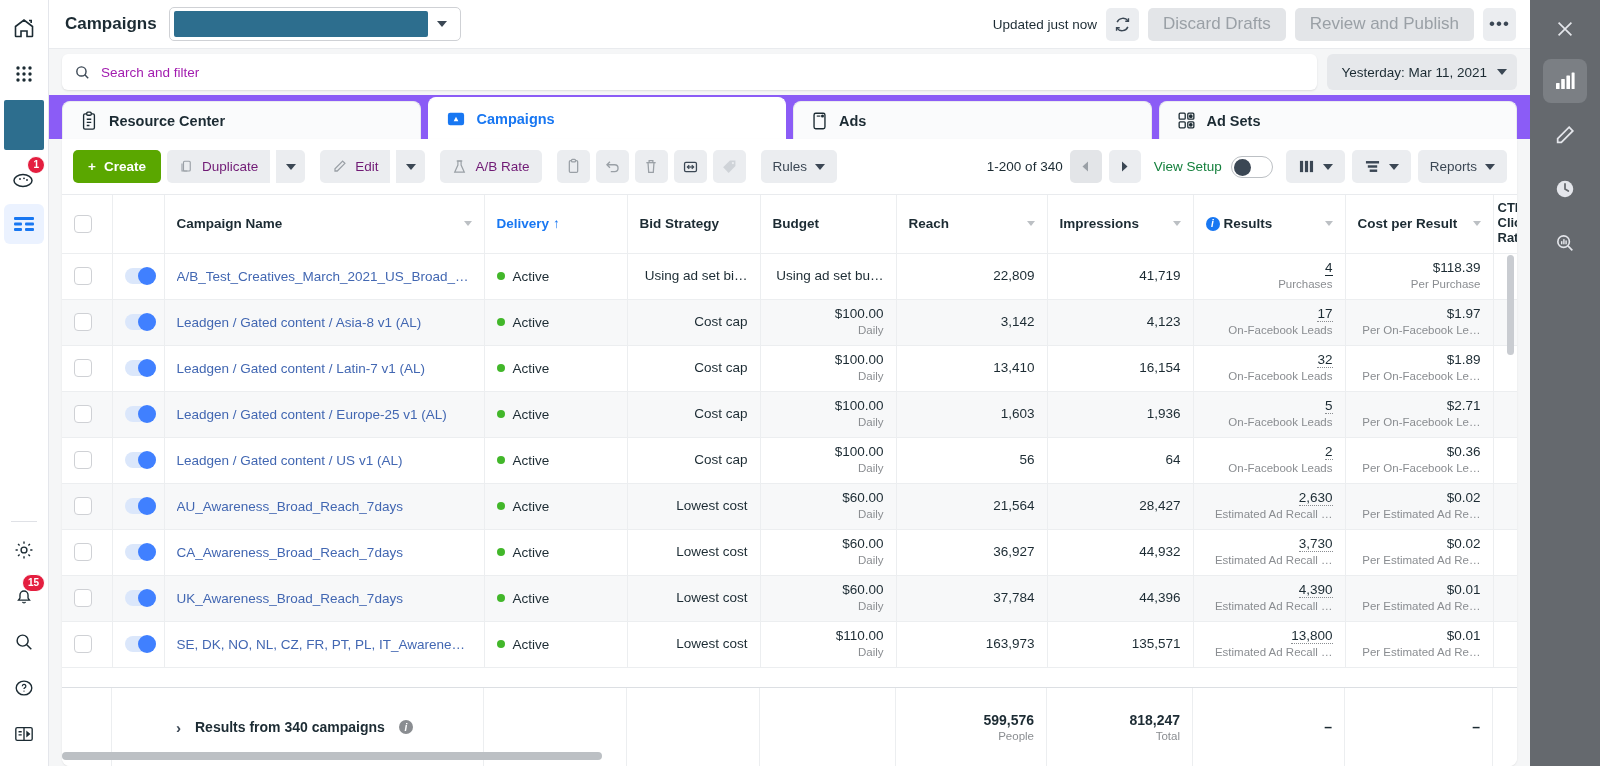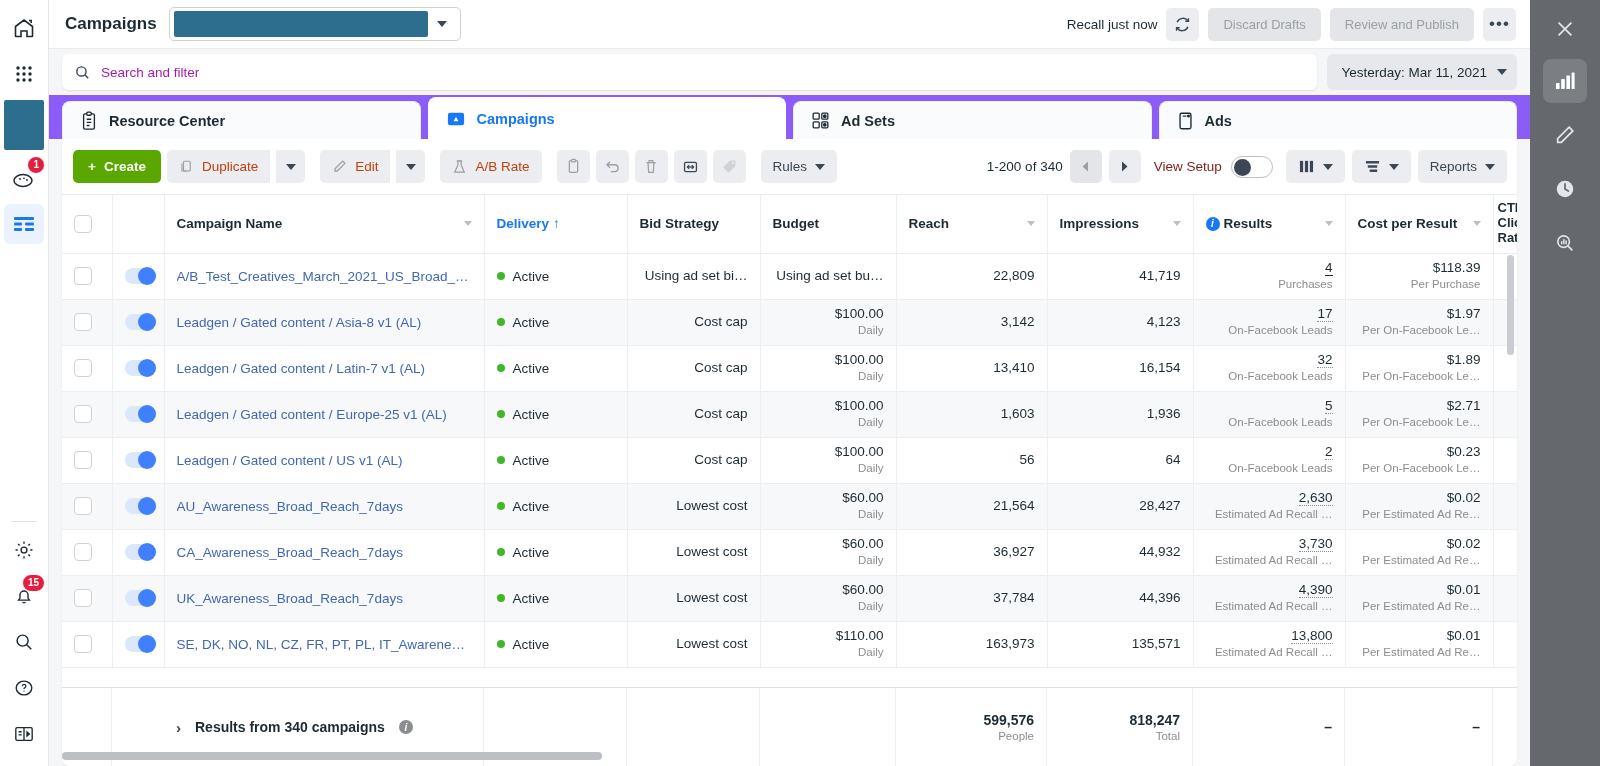--- a/index.html
+++ b/index.html
@@ -58,21 +58,21 @@
   .caret { width: 0; height: 0; border-left: 5px solid transparent; border-right: 5px solid transparent;
            border-top: 6px solid #3b4754; margin: 0 9px; }
   .topbar-right { margin-left: auto; display: flex; align-items: center; gap: 9px; }
   .updated-text { font-size: 13.5px; color: #1c2b33; }
   .icon-btn {
     height: 33px; min-width: 33px; border-radius: 5px; background: #ebedf0;
     display: flex; align-items: center; justify-content: center; cursor: pointer;
   }
   .gbtn {
     height: 33px; border-radius: 5px; background: #e3e5e8; color: #9aa0a6;
-    font-size: 13px; display: flex; align-items: center; justify-content: center;
+    font-size: 17px; display: flex; align-items: center; justify-content: center;
     padding: 0 15px; cursor: default; white-space: nowrap;
   }
   .dots { letter-spacing: 1px; font-size: 17px; color: #3b4754; line-height: 10px; }
 
   
   .searchrow { height: 46px; flex: 0 0 46px; display: flex; align-items: center;
                padding: 0 13px 0 13px; gap: 10px; background: #f5f6f7; }
   .searchbox {
     flex: 1 1 auto; height: 36px; background: #fff; border-radius: 6px;
     display: flex; align-items: center; padding: 0 12px; gap: 10px;
@@ -102,35 +102,35 @@
 
   
   .toolbar { height: 55px; flex: 0 0 55px; display: flex; align-items: center;
              padding: 0 10px 0 11px; gap: 6px; }
   .btn-create {
     height: 33px; background: #5aa700; color: #fff; border-radius: 5px;
     font-size: 13.5px; font-weight: 700; display: flex; align-items: center;
     padding: 0 15px; gap: 8px; cursor: pointer;
   }
   .tb {
-    height: 33px; border-radius: 5px; background: #ebedf0; color: #c2410c;
+    height: 33px; border-radius: 5px; background: #ebedf0; color: #701a75;
     font-size: 13.5px; display: flex; align-items: center; padding: 0 12px; gap: 8px;
     cursor: pointer;
   }
   .tb.act { color: #3b4754; }
   .tb.sq { padding: 0; width: 33px; justify-content: center; }
   .tb.split { border-radius: 5px 0 0 5px; }
   .tb.splitend { border-radius: 0 5px 5px 0; width: 29px; padding: 0; justify-content: center; }
   .tb-sep { width: 3px; }
   .pager { margin-left: auto; display: flex; align-items: center; gap: 7px; }
   .pagecount { font-size: 13.5px; color: #1c2b33; white-space: nowrap; }
   .pgbtn { width: 32px; height: 33px; background: #ebedf0; border-radius: 5px;
            display: flex; align-items: center; justify-content: center; cursor: pointer; }
   .pgbtn.dis { background: #e3e5e8; }
-  .viewsetup { display: flex; align-items: center; gap: 9px; font-size: 13.5px; color: #7f1d1d;
+  .viewsetup { display: flex; align-items: center; gap: 9px; font-size: 13.5px; color: #15803d;
                margin-left: 6px; text-align: center; }
   .toggle-pill { width: 42px; height: 22px; border-radius: 11px; background: #fff;
                  border: 1px solid #bcc0c4; position: relative; cursor: pointer; }
   .toggle-knob { position: absolute; left: 2px; top: 2px; width: 17px; height: 17px;
                  border-radius: 50%; background: #3b4754; }
 
   
   .tablewrap { flex: 1 1 auto; min-height: 0; position: relative; overflow: hidden;
                border-top: 1px solid #e9ebee; }
   table.grid { border-collapse: collapse; table-layout: fixed; width: 1468px; }
@@ -283,21 +283,21 @@
 
   <div class="main">
 
     <div class="topbar">
       <div class="topbar-title">Campaigns</div>
       <div class="acct-select">
         <div class="acct-bar"></div>
         <div class="caret"></div>
       </div>
       <div class="topbar-right">
-        <span class="updated-text">Recall just now</span>
+        <span class="updated-text">Updated just now</span>
         <div class="icon-btn">
           <svg width="19" height="19" viewBox="0 0 24 24" fill="none" stroke="#3b4754" stroke-width="1.8">
             <path d="M19 7.5A8 8 0 0 0 5.2 9"></path>
               <path d="M5 16.5A8 8 0 0 0 18.8 15"></path>
             <path d="M19.5 4v4h-4"></path>
               <path d="M4.5 20v-4h4"></path>
           </svg>
         </div>
         <div class="gbtn">Discard Drafts</div>
         <div class="gbtn">Review and Publish</div>
@@ -329,39 +329,39 @@
           <path d="M7.5 9h5M7.5 12.5h5M7.5 16h3"></path>
         </svg>
         <span>Resource Center</span>
       </div>
       <div class="tab active">
         <svg width="20" height="18" viewBox="0 0 22 20">
           <rect x="2" y="3" width="18" height="14" rx="2.5" fill="#1877f2"></rect>
           <path d="M11 7.5l2.6 5h-5.2z" fill="#fff"></path>
         </svg>
         <span>Campaigns</span>
+      </div>
+      <div class="tab">
+        <svg width="17" height="20" viewBox="0 0 18 22" fill="none" stroke="#1c2b33" stroke-width="1.5">
+          <rect x="3" y="2.5" width="12" height="17" rx="1.8"></rect>
+          <path d="M6 5.6h4" stroke-width="1.3"></path>
+          <circle cx="12.3" cy="5.6" r=".9" fill="#1c2b33"></circle>
+        </svg>
+        <span>Ads</span>
       </div>
       <div class="tab">
         <svg width="19" height="19" viewBox="0 0 22 22" fill="none" stroke="#1c2b33" stroke-width="1.5">
           <rect x="2.5" y="2.5" width="7" height="7" rx="1.2"></rect>
           <rect x="12.5" y="2.5" width="7" height="7" rx="1.2"></rect>
           <rect x="2.5" y="12.5" width="7" height="7" rx="1.2"></rect>
           <rect x="12.5" y="12.5" width="7" height="7" rx="1.2"></rect>
           <circle cx="16" cy="16" r="1.4" fill="#1c2b33"></circle>
           <circle cx="16" cy="6" r="1.4" fill="#1c2b33"></circle>
         </svg>
         <span>Ad Sets</span>
-      </div>
-      <div class="tab">
-        <svg width="17" height="20" viewBox="0 0 18 22" fill="none" stroke="#1c2b33" stroke-width="1.5">
-          <rect x="3" y="2.5" width="12" height="17" rx="1.8"></rect>
-          <path d="M6 5.6h4" stroke-width="1.3"></path>
-          <circle cx="12.3" cy="5.6" r=".9" fill="#1c2b33"></circle>
-        </svg>
-        <span>Ads</span>
       </div>
     </div>
 
     <div class="panel">
 
       <div class="toolbar">
         <div class="btn-create">
           <span>+</span>
           <span>Create</span>
         </div>
@@ -733,21 +733,21 @@
                   <div class="cell-main">56</div>
                 </td>
                 <td class="num">
                   <div class="cell-main">64</div>
                 </td>
                 <td class="num">
                   <div class="cell-main"><span class="underline-dotted">2</span></div>
                   <div class="cell-sub">On-Facebook Leads</div>
                 </td>
                 <td class="num">
-                  <div class="cell-main">$0.23</div>
+                  <div class="cell-main">$0.36</div>
                   <div class="cell-sub">Per On-Facebook Le…</div>
                 </td>
                 <td></td>
               </tr>
               <tr>
                 <td>
                   <div class="chk"></div>
                 </td>
                 <td>
                   <div class="sw"></div>

